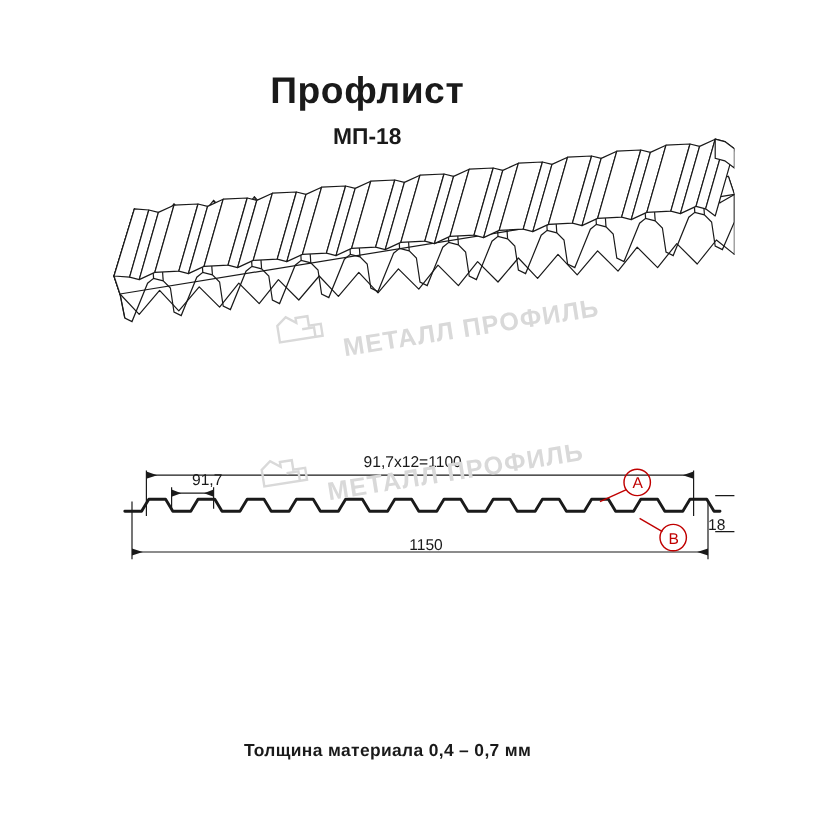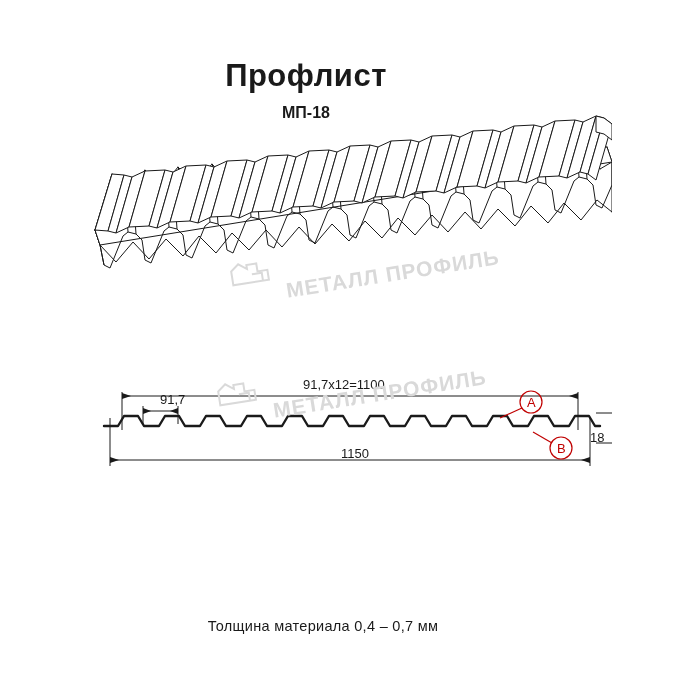--- a/index.html
+++ b/index.html
@@ -23,31 +23,31 @@
     font-size: 31px;
     font-weight: bold;
     color: #1a1a1a;
     letter-spacing: 0.5px;
   }
   .subtitle {
     position: absolute;
     left: 0; right: 0;
     top: 104px;
     text-align: center;
-    font-size: 16px;
+    font-size: 19px;
     font-weight: bold;
     color: #1a1a1a;
   }
   .footnote {
     position: absolute;
     left: 0; right: 0;
     top: 618px;
     text-align: center;
     font-size: 14.5px;
-    font-weight: normal;
+    font-weight: bold;
     color: #1a1a1a;
     letter-spacing: 0.3px;
     margin-left: 34px;
   }
   .svg-layer {
     position: absolute;
     left: 0; top: 0;
     width: 700px; height: 700px;
   }
   .wm {

